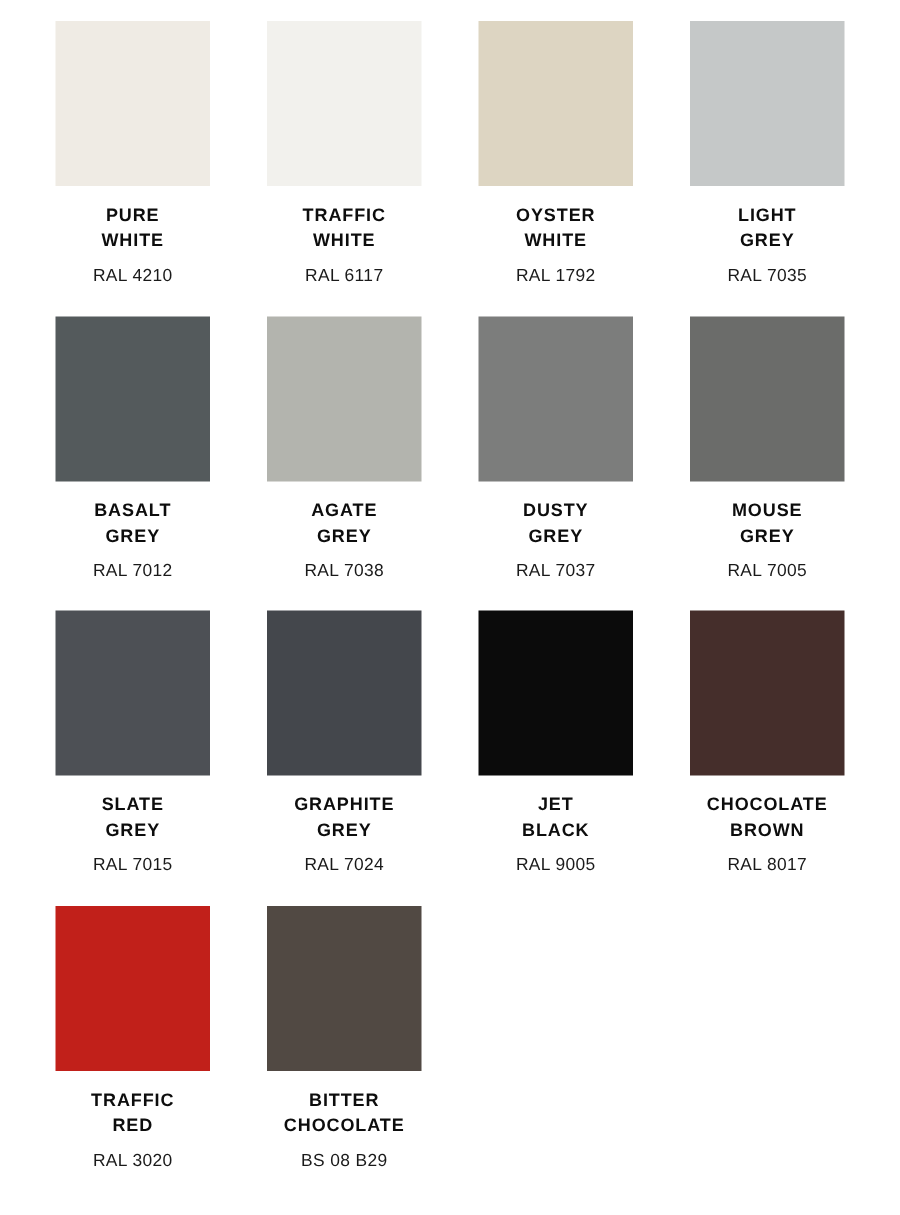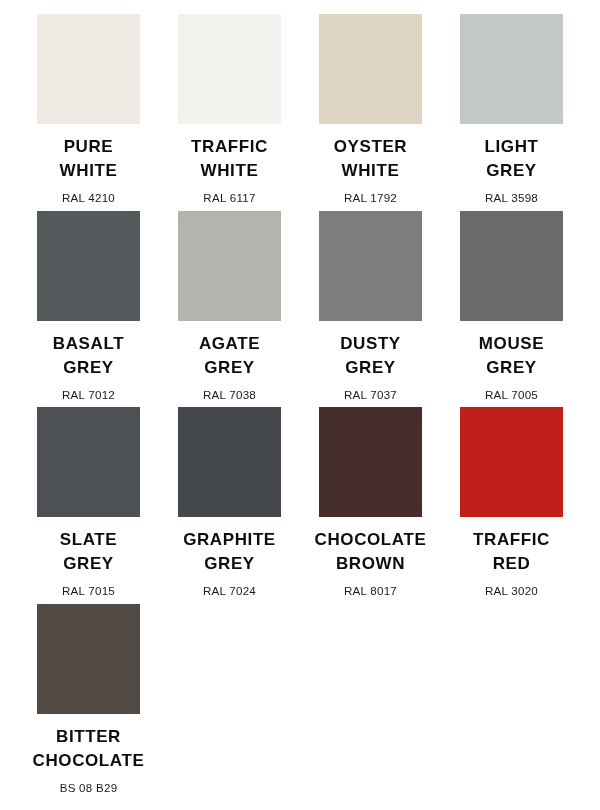--- a/index.html
+++ b/index.html
@@ -28,21 +28,21 @@
     align-items: center;
     justify-content: flex-start;
   }
   .swatch-chip {
     width: 103px;
     height: 110px;
     display: block;
   }
   .swatch-name {
     margin-top: 11px;
-    font-size: 17px;
+    font-size: 12px;
     font-weight: bold;
     letter-spacing: 0.6px;
     color: #0d0d0d;
     text-align: center;
     line-height: 1.42;
     text-transform: uppercase;
     white-space: pre-line;
   }
   .swatch-code {
     margin-top: 8px;
@@ -73,21 +73,21 @@
     <div class="swatch-cell">
       <div class="swatch-chip" style="background: rgb(221, 213, 194);"></div>
       <div class="swatch-name">OYSTER
 WHITE</div>
       <div class="swatch-code">RAL 1792</div>
     </div>
     <div class="swatch-cell">
       <div class="swatch-chip" style="background: rgb(197, 200, 200);"></div>
       <div class="swatch-name">LIGHT
 GREY</div>
-      <div class="swatch-code">RAL 3598</div>
+      <div class="swatch-code">RAL 7035</div>
     </div>
     <div class="swatch-cell">
       <div class="swatch-chip" style="background: rgb(84, 90, 92);"></div>
       <div class="swatch-name">BASALT
 GREY</div>
       <div class="swatch-code">RAL 7012</div>
     </div>
     <div class="swatch-cell">
       <div class="swatch-chip" style="background: rgb(179, 180, 174);"></div>
       <div class="swatch-name">AGATE
@@ -112,20 +112,26 @@
 GREY</div>
       <div class="swatch-code">RAL 7015</div>
     </div>
     <div class="swatch-cell">
       <div class="swatch-chip" style="background: rgb(68, 71, 76);"></div>
       <div class="swatch-name">GRAPHITE
 GREY</div>
       <div class="swatch-code">RAL 7024</div>
     </div>
     <div class="swatch-cell">
+      <div class="swatch-chip" style="background: rgb(11, 11, 11);"></div>
+      <div class="swatch-name">JET
+BLACK</div>
+      <div class="swatch-code">RAL 9005</div>
+    </div>
+    <div class="swatch-cell">
       <div class="swatch-chip" style="background: rgb(69, 46, 43);"></div>
       <div class="swatch-name">CHOCOLATE
 BROWN</div>
       <div class="swatch-code">RAL 8017</div>
     </div>
     <div class="swatch-cell">
       <div class="swatch-chip" style="background: rgb(193, 32, 26);"></div>
       <div class="swatch-name">TRAFFIC
 RED</div>
       <div class="swatch-code">RAL 3020</div>

